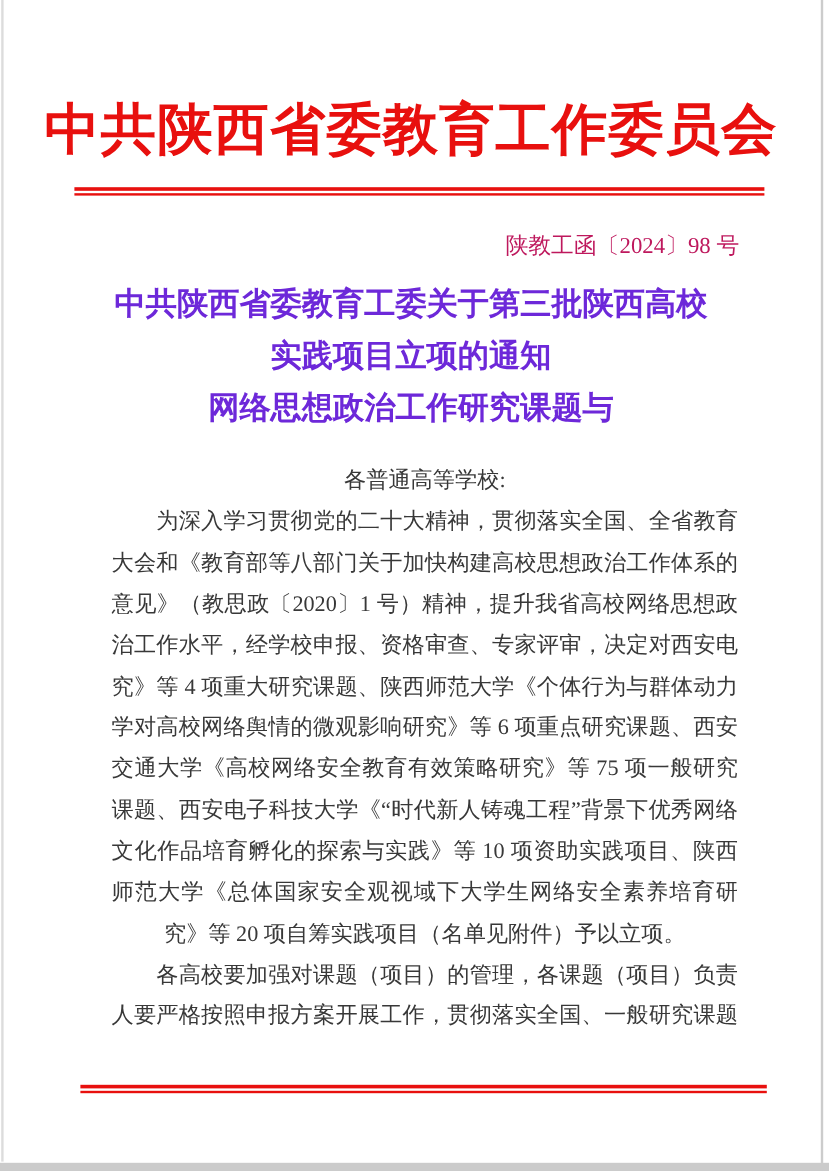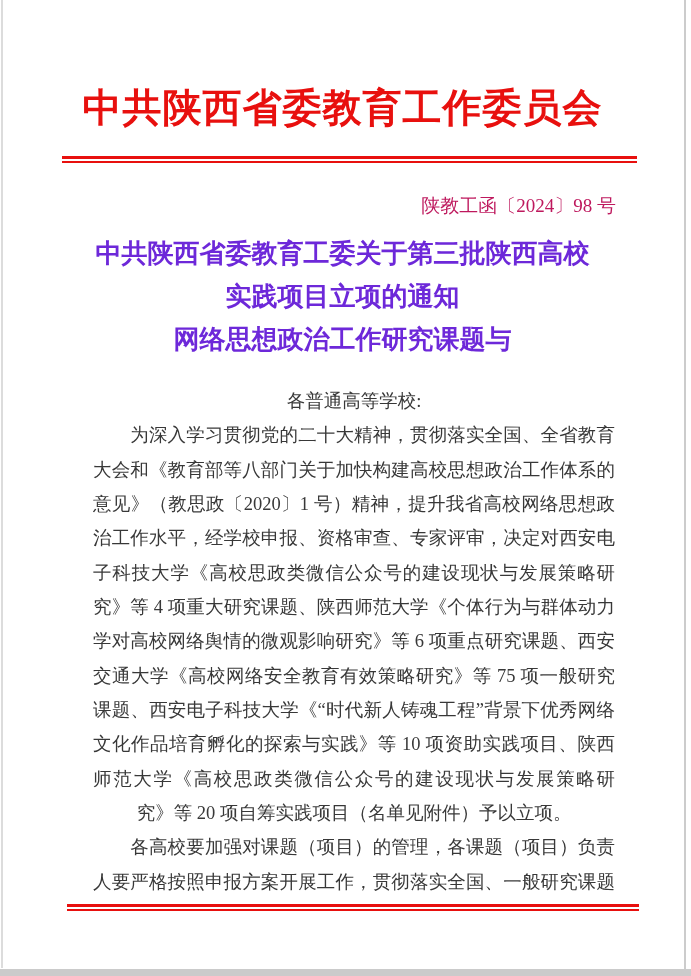--- a/index.html
+++ b/index.html
@@ -11,21 +11,21 @@
     font-family:"Liberation Serif","DejaVu Serif",serif;
   }
   
   .edge-left{position:absolute;left:1px;top:0;bottom:8px;width:2px;background:#dcdcdc;}
   .edge-right{position:absolute;left:684px;top:0;bottom:0;width:2px;background:#cccccc;}
   .edge-bottom{position:absolute;left:0;right:0;bottom:0;height:7px;background:#cbcbcb;}
 
   .letterhead{
     position:absolute;top:84px;left:0;right:6px;
     text-align:center;
-    font-size:39px;line-height:48px;
+    font-size:46px;line-height:48px;
     font-weight:bold;
     color:#e8100e;
     letter-spacing:1px;
     white-space:nowrap;
   }
   .red-rule{
     position:absolute;
     height:1.5px;
     background:#ffffff;
     border-top:3px solid #e8100e;
@@ -85,27 +85,26 @@
     <div>实践项目立项的通知</div>
     <div>网络思想政治工作研究课题与</div>
   </div>
 
   <div class="body-text">
     <div class="body-line">各普通高等学校:</div>
     <div class="body-line fill">　　为深入学习贯彻党的二十大精神，贯彻落实全国、全省教育</div>
     <div class="body-line fill">大会和《教育部等八部门关于加快构建高校思想政治工作体系的</div>
     <div class="body-line fill">意见》（教思政〔2020〕1 号）精神，提升我省高校网络思想政</div>
     <div class="body-line fill">治工作水平，经学校申报、资格审查、专家评审，决定对西安电</div>
-    <div class="body-line fill">子科技大学《高校思政类微信公众号的建设现状与发展策略研</div>
     <div class="body-line fill">究》等 4 项重大研究课题、陕西师范大学《个体行为与群体动力</div>
     <div class="body-line fill">学对高校网络舆情的微观影响研究》等 6 项重点研究课题、西安</div>
     <div class="body-line fill">交通大学《高校网络安全教育有效策略研究》等 75 项一般研究</div>
     <div class="body-line fill">课题、西安电子科技大学《“时代新人铸魂工程”背景下优秀网络</div>
     <div class="body-line fill">文化作品培育孵化的探索与实践》等 10 项资助实践项目、陕西</div>
-    <div class="body-line fill">师范大学《高校思政类微信公众号的建设现状与发展策略研</div>
+    <div class="body-line fill">师范大学《总体国家安全观视域下大学生网络安全素养培育研</div>
     <div class="body-line">究》等 20 项自筹实践项目（名单见附件）予以立项。</div>
     <div class="body-line fill">　　各高校要加强对课题（项目）的管理，各课题（项目）负责</div>
     <div class="body-line fill">人要严格按照申报方案开展工作，贯彻落实全国、一般研究课题</div>
   </div>
 
   <div class="red-rule rule-bottom"></div>
 
 </div>
 
 </body></html>

